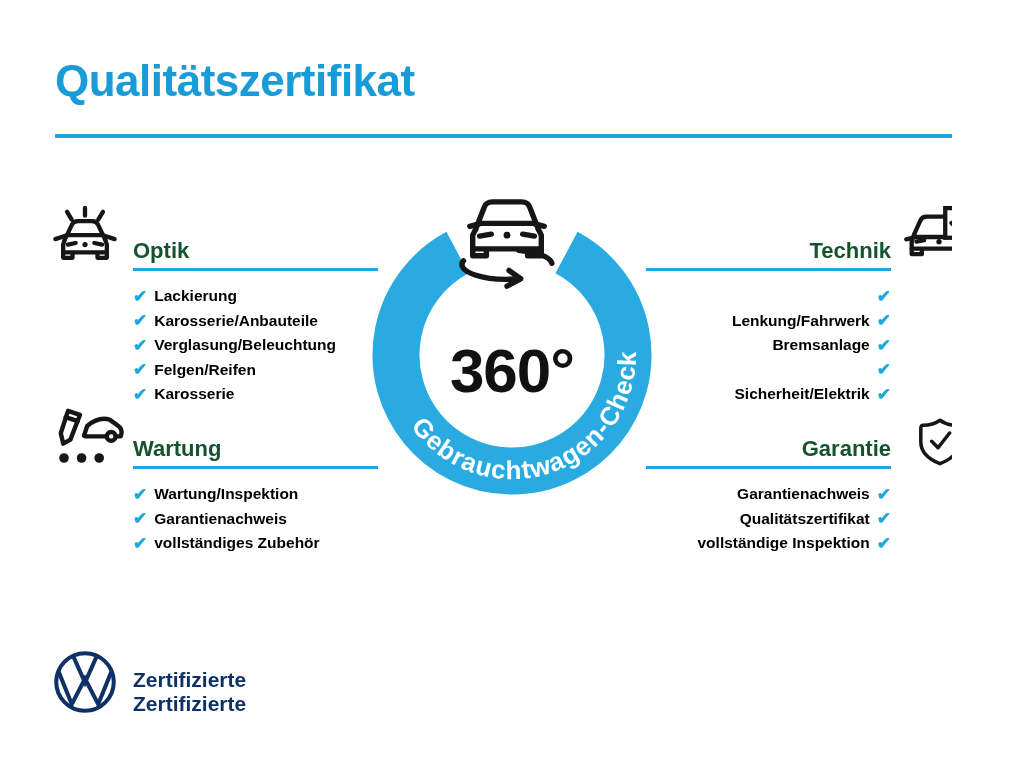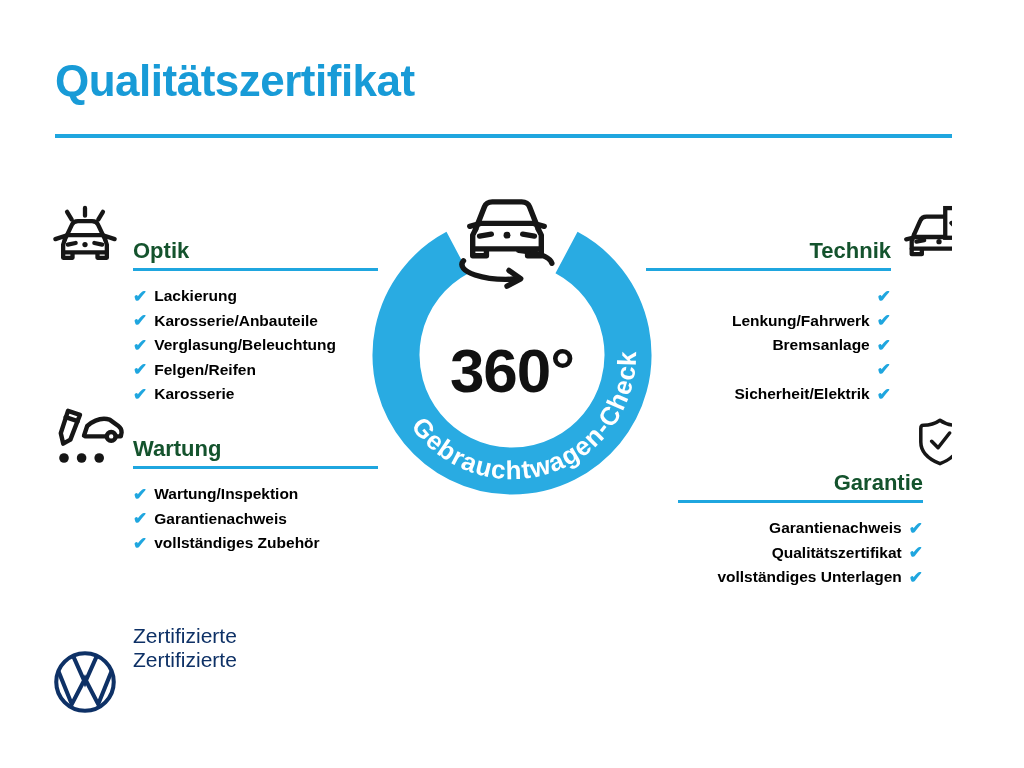--- a/index.html
+++ b/index.html
@@ -19,35 +19,35 @@
   .items{margin-top:13px;}
   .item{display:flex;align-items:center;gap:7px;height:24.5px;font-size:15.5px;
         font-weight:600;color:#000;white-space:nowrap;}
   .check{color:var(--accent);font-size:17px;font-weight:bold;line-height:1;}
   .side-right{text-align:right;}
   .side-right .item{flex-direction:row-reverse;justify-content:flex-start;}
 
   #sec-optik{left:133px;top:237px;}
   #sec-technik{left:646px;top:237px;}
   #sec-wartung{left:133px;top:435px;}
-  #sec-garantie{left:678px;top:435px;margin-top:34px;}
+  #sec-garantie{left:646px;top:435px;}
 
   .icon-box{position:absolute;}
   #icon-optik{left:46px;top:204px;}
   #icon-wartung{left:44px;top:406px;}
   #icon-technik{left:900px;top:205px;}
   #icon-garantie{left:908px;top:415px;}
 
   .badge{position:absolute;left:372px;top:190px;width:281px;height:310px;}
   .ring-label{font-size:26px;font-weight:bold;letter-spacing:1px;fill:#ffffff;}
   .deg{font-size:62px;font-weight:bold;fill:#111111;letter-spacing:-1px;}
 
   .footer-logo{position:absolute;left:52px;top:649px;}
-  .footer-text{position:absolute;left:133px;top:624px;font-size:21px;line-height:24px;
-               font-weight:normal;color:var(--navy);}
+  .footer-text{position:absolute;left:133px;top:668px;font-size:21px;line-height:24px;
+               font-weight:bold;color:var(--navy);}
 
   .ink-stroke{fill:none;stroke:var(--ink);stroke-width:5.5;stroke-linecap:round;stroke-linejoin:round;}
   .ink-fill{fill:var(--ink);stroke:none;}
   .navy-stroke{fill:none;stroke:var(--navy);stroke-width:4.3;stroke-linecap:butt;stroke-linejoin:miter;}
 </style>
 </head>
 <body>
 
 <div class="page">
 
@@ -200,21 +200,21 @@
         <div class="item">
           <span class="check">✔</span>
           <span>Garantienachweis</span>
         </div>
         <div class="item">
           <span class="check">✔</span>
           <span>Qualitätszertifikat</span>
         </div>
         <div class="item">
           <span class="check">✔</span>
-          <span>vollständiges Unterlagen</span>
+          <span>vollständige Inspektion</span>
         </div>
       </div>
   </div>
 
   <div class="footer-logo">
     <svg width="66" height="66" viewBox="-35 -35 70 70">
       <circle class="navy-stroke" cx="0" cy="0" r="30.5"></circle>
       <path class="navy-stroke" d="M -12.5,-27.5 L 0,0.5 L 12.5,-27.5"></path>
       <path class="navy-stroke" d="M -28,-11 L -14,23.5 L 0,-3.5 L 14,23.5 L 28,-11"></path>
     </svg>

